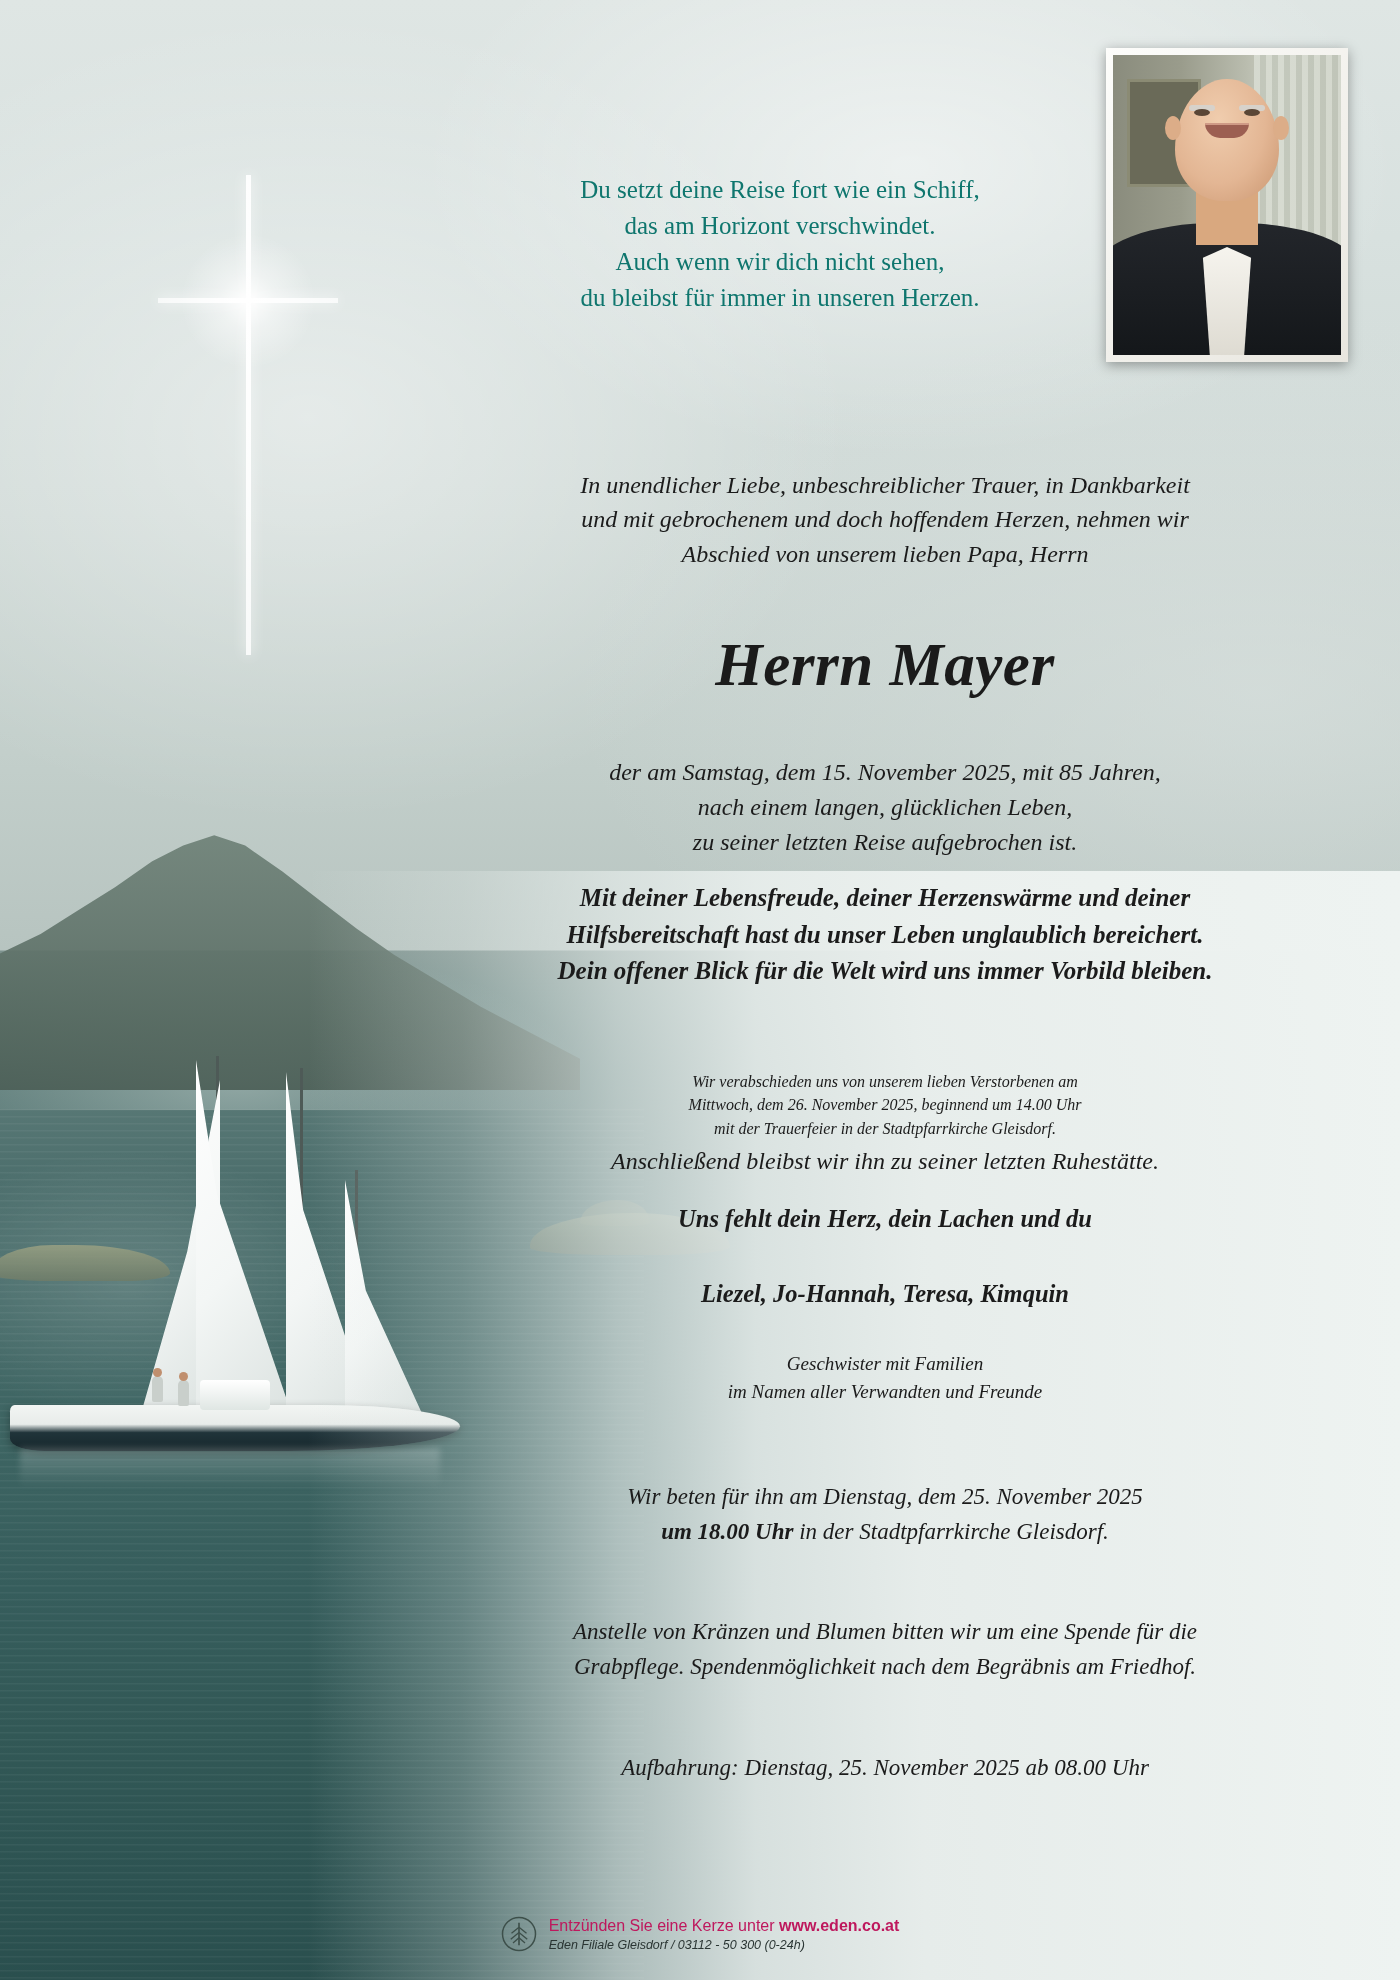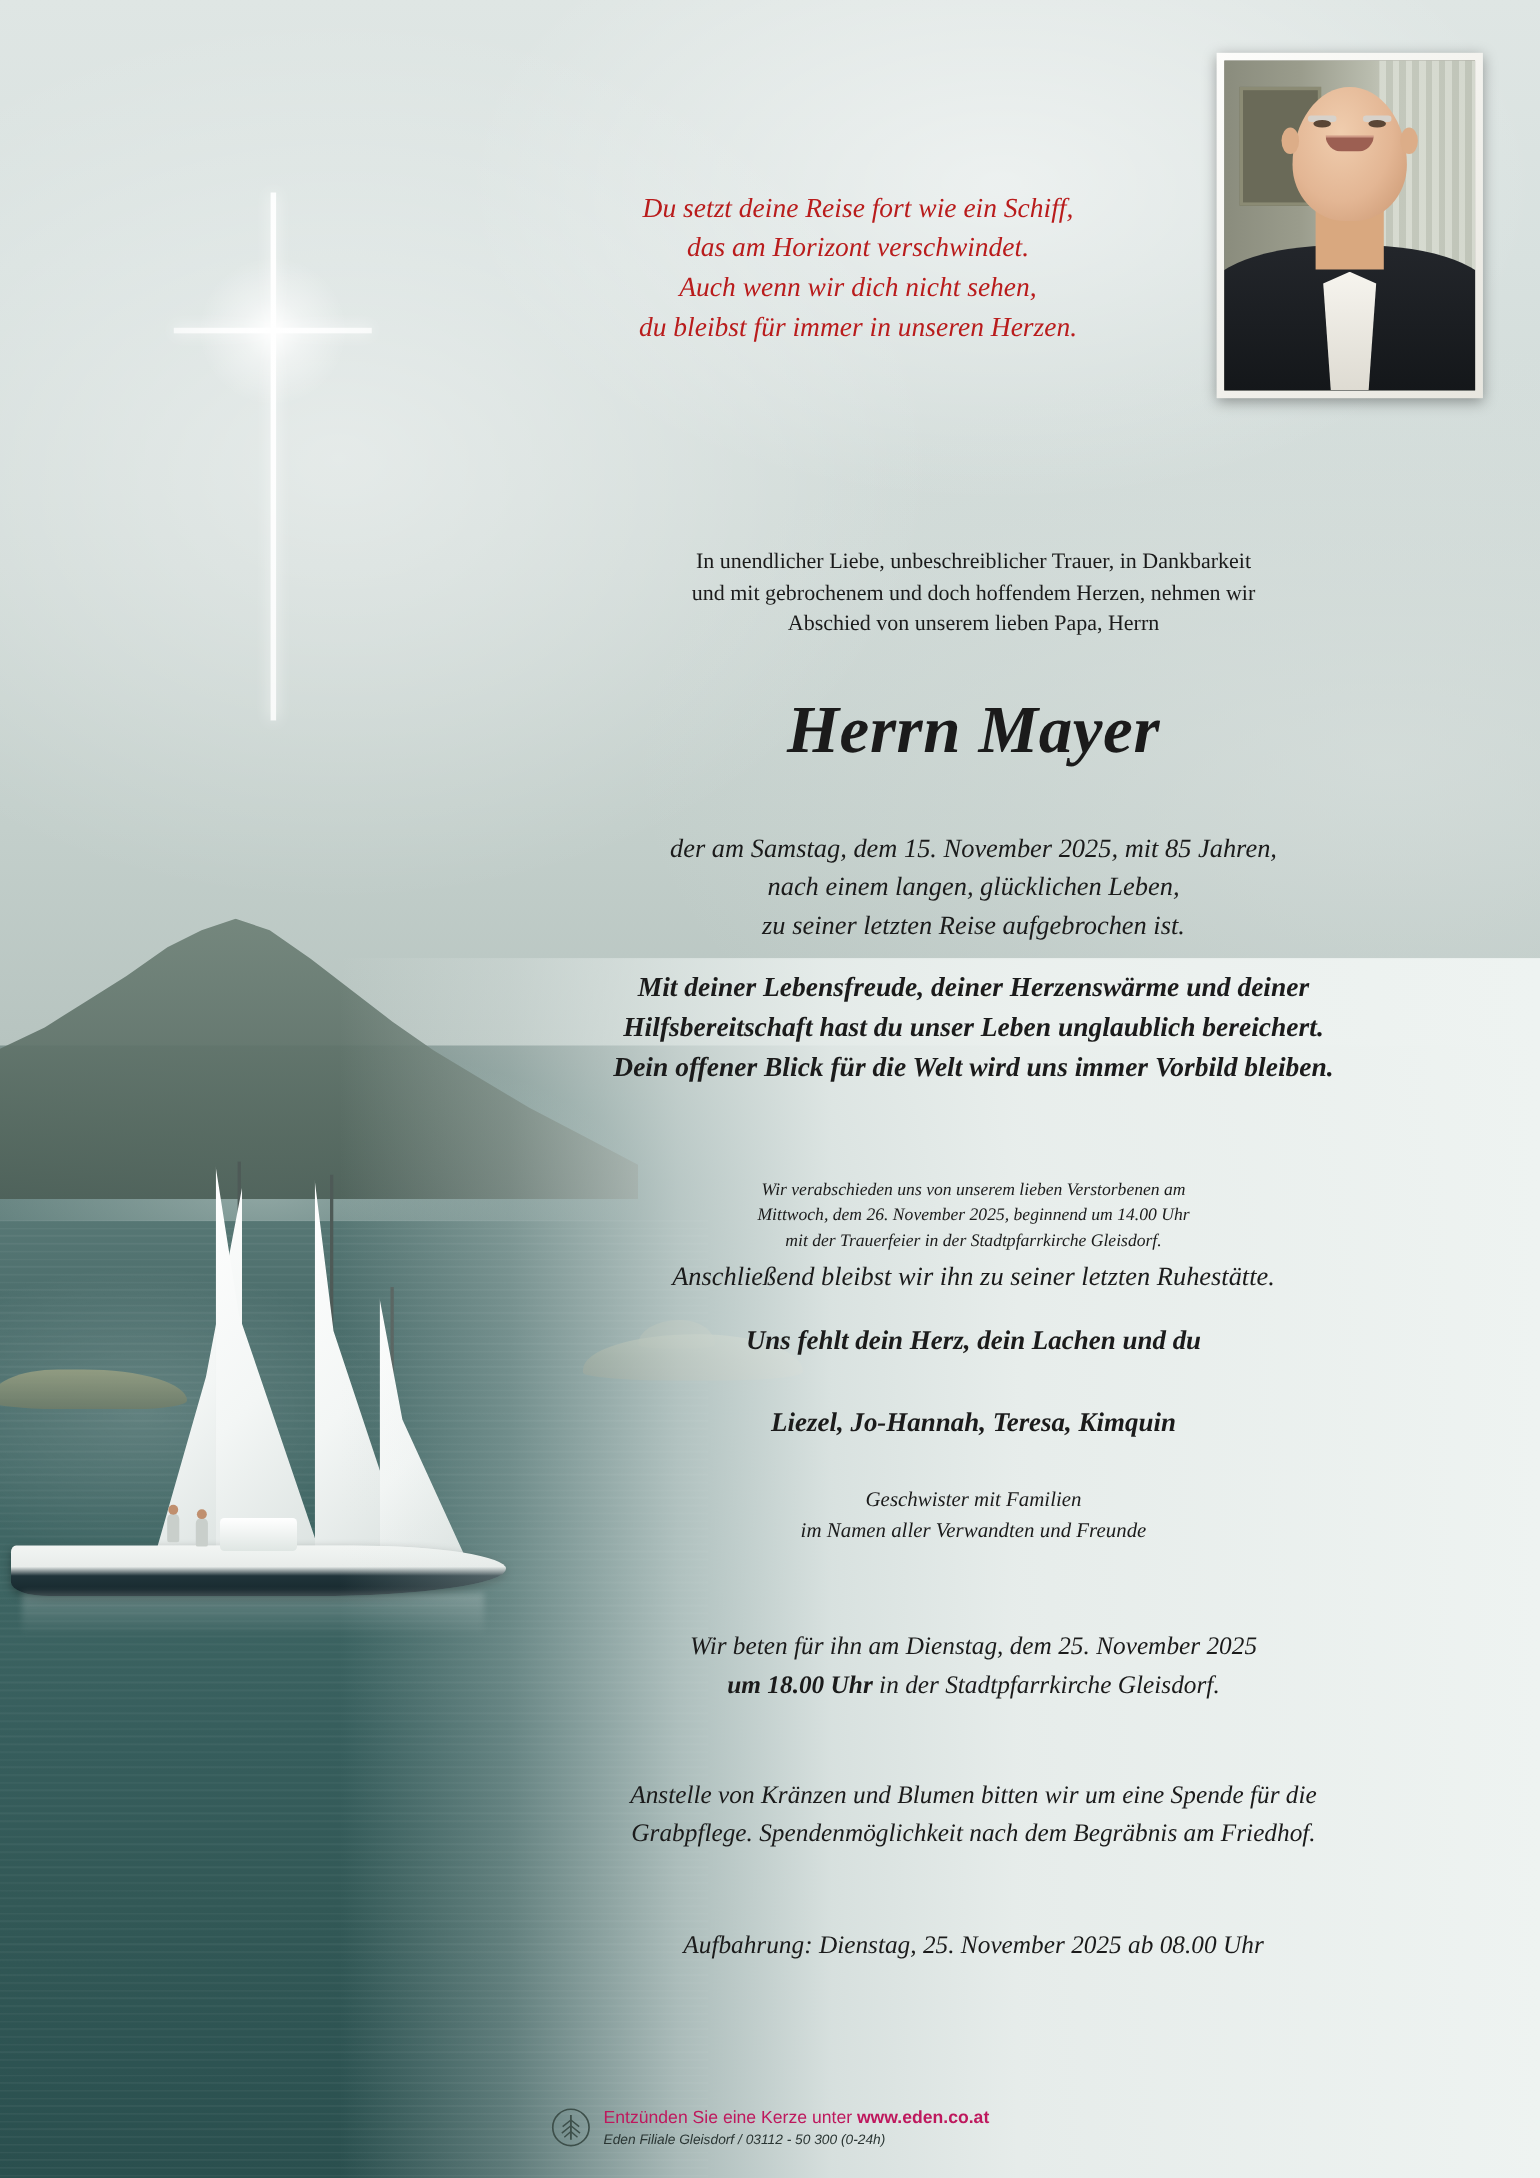--- a/index.html
+++ b/index.html
@@ -338,34 +338,34 @@
     left: 470px;
     top: 0;
     width: 830px;
     height: 100%;
     color: #1b1b1b;
     text-align: center;
   }
   .verse {
     position: absolute;
     left: 0; top: 172px; width: 620px;
-    font-style: italic;
     font-size: 25px;
     line-height: 1.44;
-    color: #b91c1c;
+    color: #0f766e;
   }
   .block {
     position: absolute;
     left: 0;
     width: 830px;
   }
   .lead {
-    top: 496px;
-    font-size: 20px;
+    top: 468px;
+    font-size: 24px;
     line-height: 1.43;
+    font-style: italic;
   }
   .name {
     top: 630px;
     font-size: 61px;
     font-weight: bold;
     font-style: italic;
     letter-spacing: 0.5px;
   }
   .after-name {
     top: 755px;

